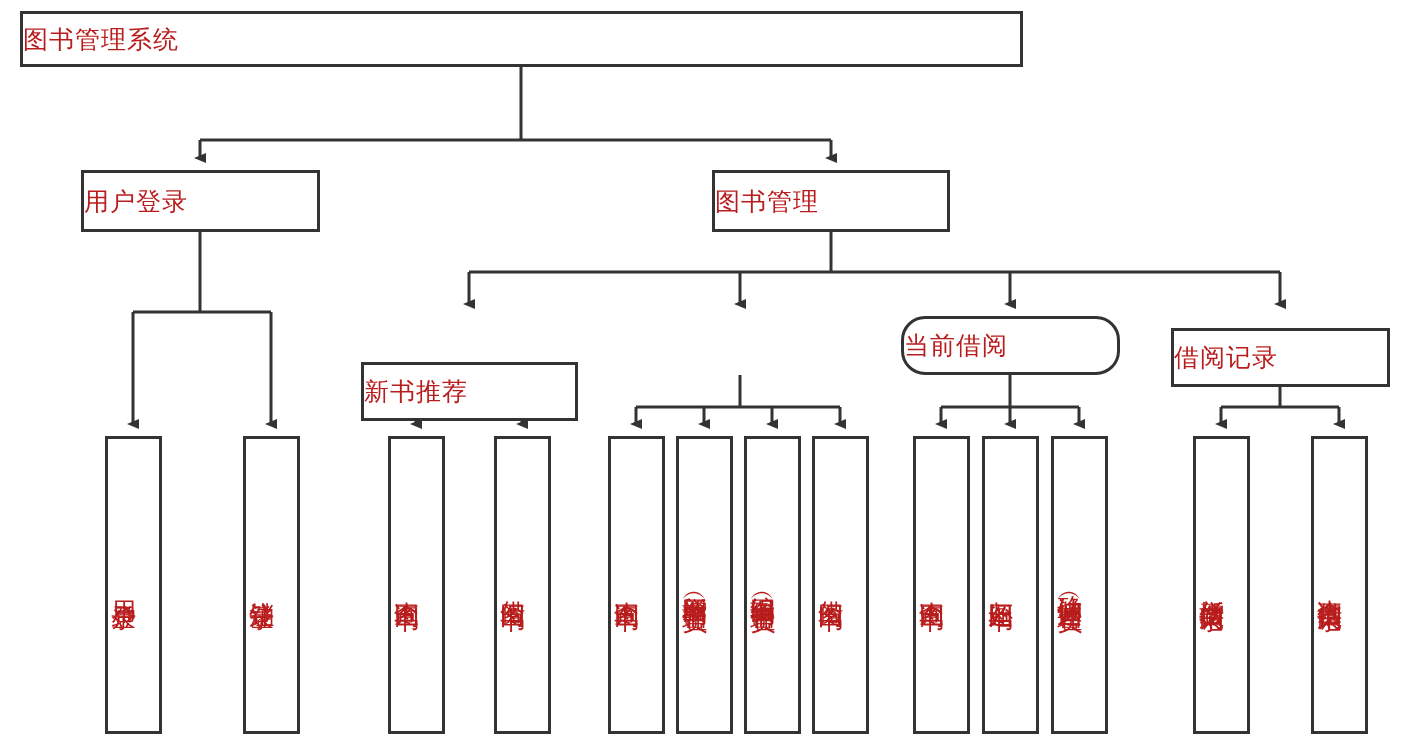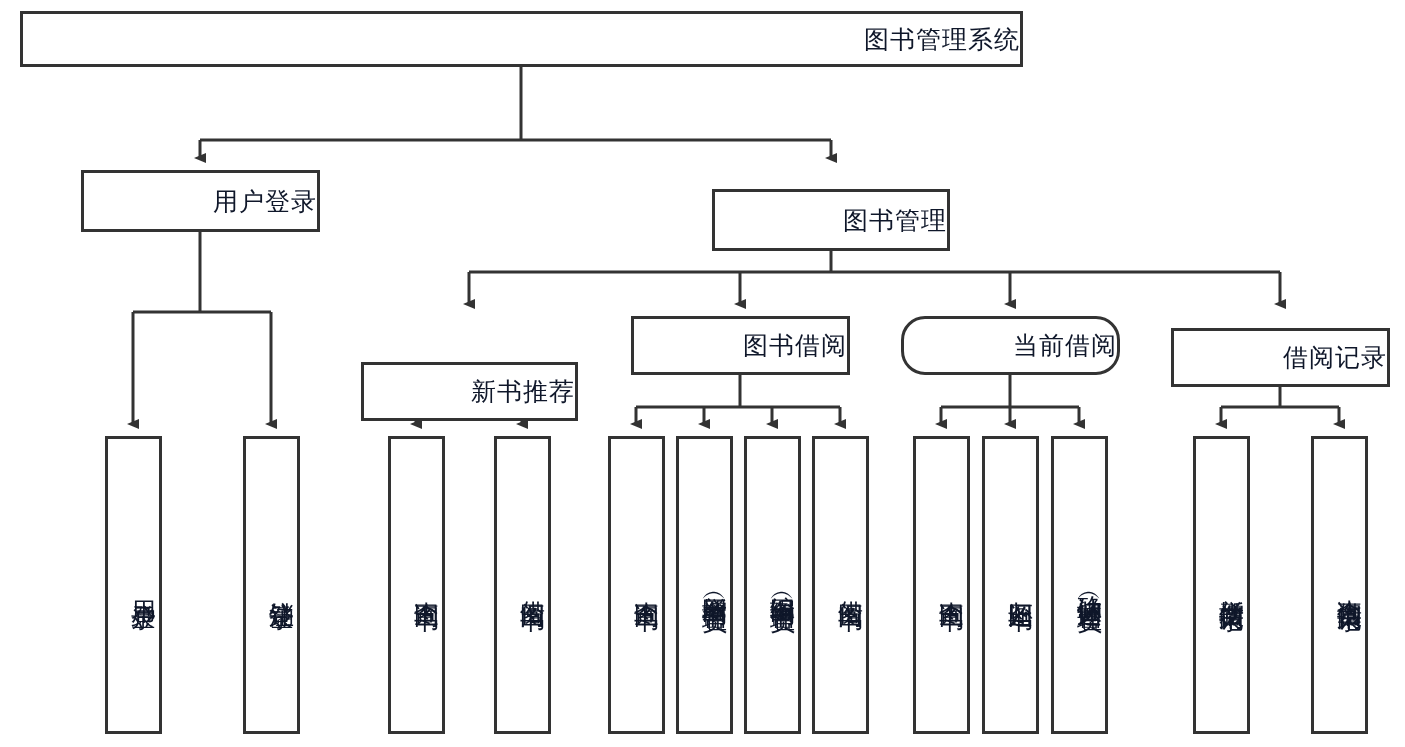--- a/index.html
+++ b/index.html
@@ -27,22 +27,22 @@
     height: 747px;
     pointer-events: none;
   }
   .node {
     position: absolute;
     box-sizing: border-box;
     background: #ffffff;
     border: 3px solid #333333;
     display: flex;
     align-items: center;
-    justify-content: flex-end;
-    color: #0f172a;
+    justify-content: flex-start;
+    color: #b91c1c;
   }
   .node.horiz {
     font-size: 25px;
     line-height: 1.15;
     letter-spacing: 1px;
   }
   .node.vert {
     font-size: 25px;
     line-height: 1.25;
     letter-spacing: 2px;
@@ -122,29 +122,26 @@
     </g>
   </svg>
 
   <div class="node horiz root" style="left:20px; top:11px; width:1003px; height:56px;">
     <span>图书管理系统</span>
   </div>
 
   <div class="node horiz" style="left:81px; top:170px; width:239px; height:62px;">
     <span>用户登录</span>
   </div>
-  <div class="node horiz" style="left:712px; top:170px; width:238px; height:62px;margin-top:19px;">
+  <div class="node horiz" style="left:712px; top:170px; width:238px; height:62px;">
     <span>图书管理</span>
   </div>
 
   <div class="node horiz" style="left:361px; top:316px; width:217px; height:59px;margin-top:46px;">
     <span>新书推荐</span>
-  </div>
-  <div class="node horiz" style="left:631px; top:316px; width:219px; height:59px;">
-    <span>图书借阅</span>
   </div>
   <div class="node horiz" style="left:901px; top:316px; width:219px; height:59px;border-radius:24px;">
     <span>当前借阅</span>
   </div>
   <div class="node horiz" style="left:1171px; top:328px; width:219px; height:59px;">
     <span>借阅记录</span>
   </div>
 
   <div class="node vert" style="left:105px; top:436px; width:57px; height:298px;">
     <span class="vlabel">用户登录</span>

